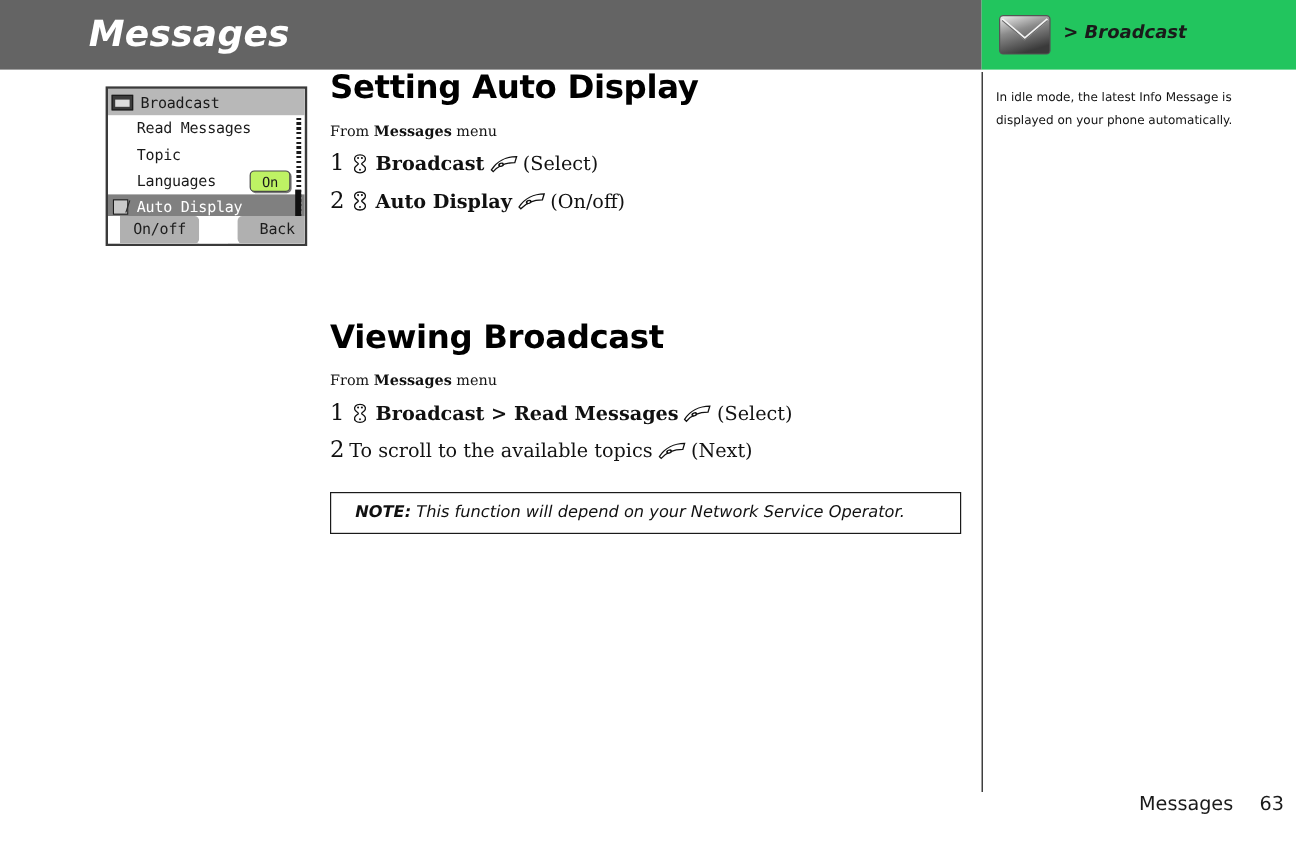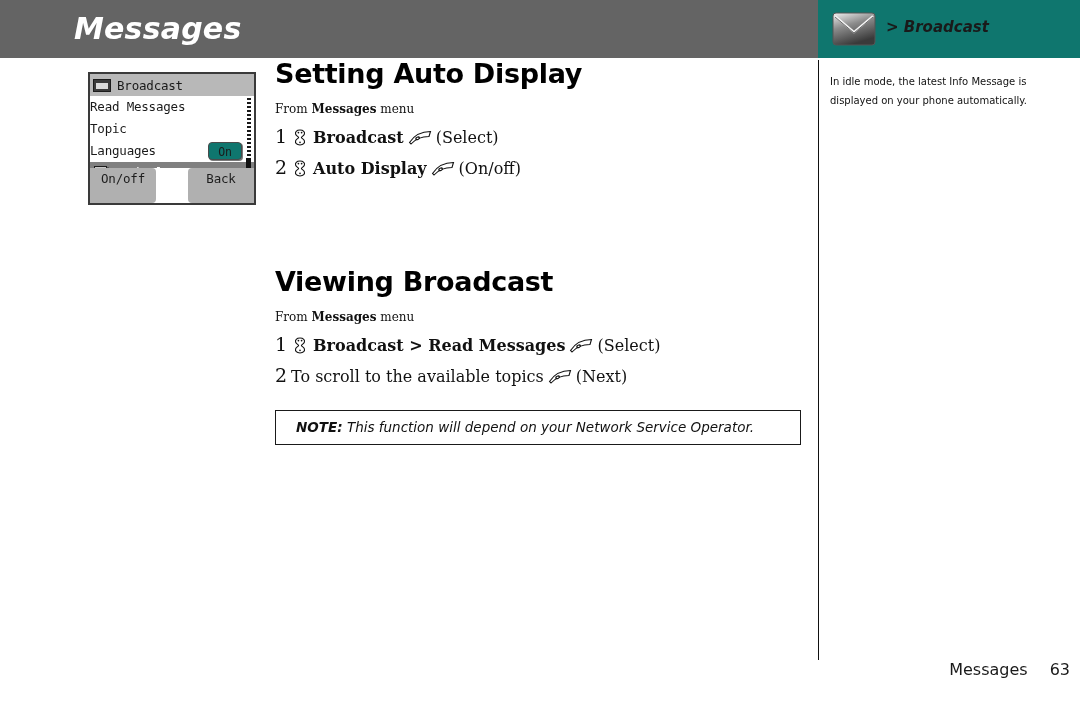--- a/index.html
+++ b/index.html
@@ -39,21 +39,21 @@
     font-weight: bold;
     font-style: italic;
     color: #ffffff;
     letter-spacing: 0.2px;
   }
   .header-tab {
     position: absolute;
     left: 818px; top: 0;
     width: 262px;
     height: 58px;
-    background: #0f766e;
+    background: #22c55e;
   }
   .tab-icon {
     position: absolute;
     left: 14px;
     top: 12px;
     width: 44px;
     height: 34px;
   }
   .tab-label {
     position: absolute;
@@ -114,20 +114,21 @@
   }
   .phone-list {
     position: absolute;
     left: 0;
     top: 22px;
     width: 164px;
   }
   .phone-row {
     height: 22px;
     line-height: 22px;
+    padding-left: 24px;
     font-size: 12.5px;
     color: #1a1a1a;
     letter-spacing: -0.2px;
     position: relative;
     box-sizing: border-box;
     white-space: nowrap;
   }
   .phone-row.selected {
     background: #808080;
     color: #ffffff;
@@ -151,21 +152,21 @@
     transform: skewX(-18deg);
   }
   .phone-badge {
     position: absolute;
     right: 12px;
     top: 2px;
     width: 34px;
     height: 18px;
     line-height: 18px;
     text-align: center;
-    background: #0f766e;
+    background: #bef264;
     border: 1px solid #4a4a4a;
     border-radius: 4px;
     font-size: 11.5px;
     color: #1a1a1a;
     box-sizing: border-box;
     box-shadow: 1px 1px 0 #7a7a7a;
   }
   .phone-scroll-track {
     position: absolute;
     right: 3px;
@@ -181,24 +182,25 @@
     top: 84px;
     width: 5px;
     height: 22px;
     background: #111111;
   }
   .phone-softbar {
     position: absolute;
     left: 0;
     bottom: 0;
     width: 164px;
-    height: 35px;
+    height: 23px;
     background: #ffffff;
     display: flex;
     align-items: stretch;
+    padding-left: 10px;
   }
   .softkey {
     background: #b0b0b0;
     color: #1d1d1d;
     font-size: 12.5px;
     line-height: 21px;
     text-align: center;
     letter-spacing: -0.2px;
   }
   .softkey.left  { width: 66px; border-radius: 0 4px 4px 0; }

